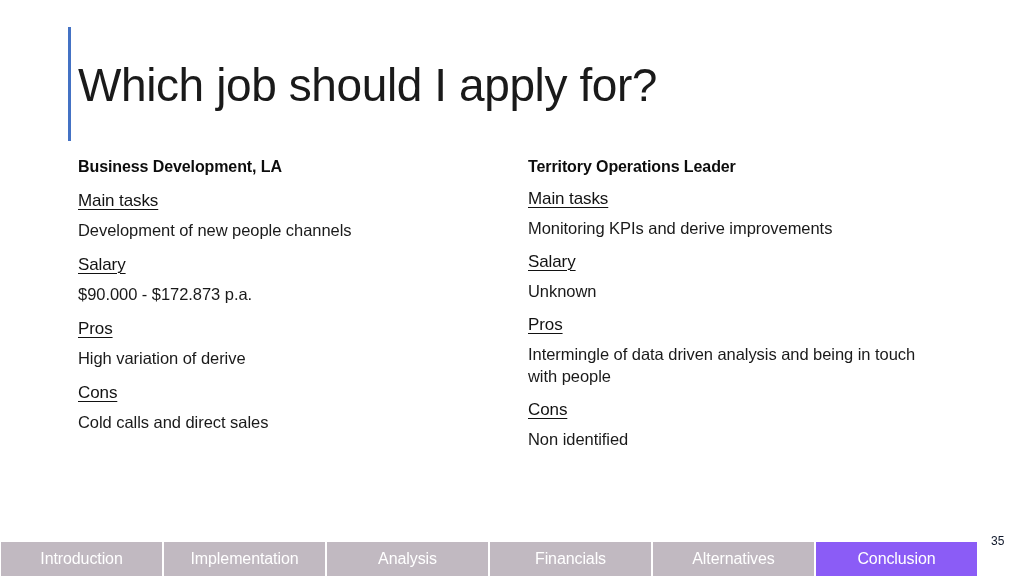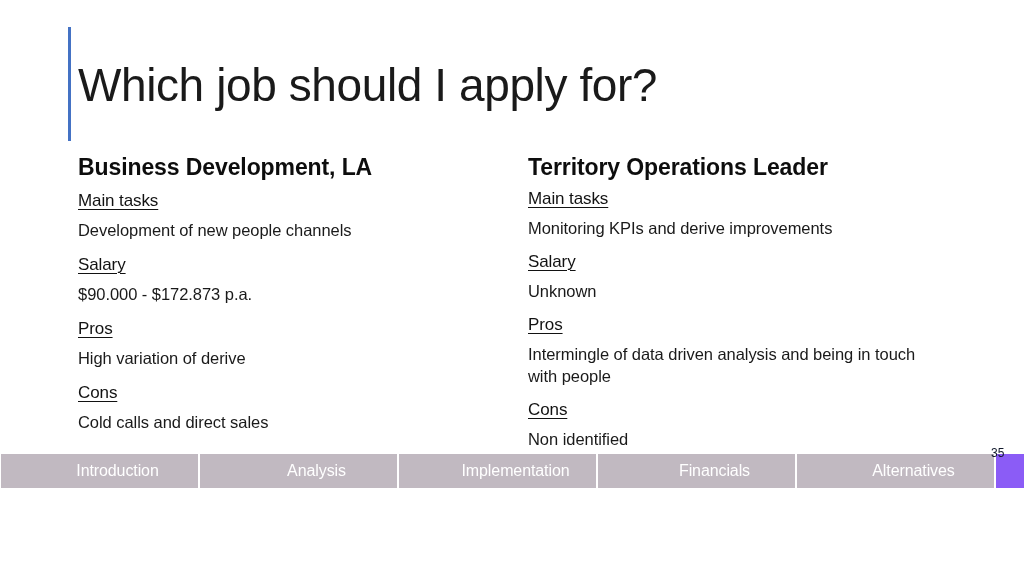--- a/index.html
+++ b/index.html
@@ -8,21 +8,21 @@
     padding: 0;
     background: #ffffff;
   }
   body {
     font-family: "Liberation Sans", sans-serif;
     -webkit-font-smoothing: antialiased;
   }
   #slide {
     position: relative;
     width: 1024px;
-    height: 488px;
+    height: 576px;
     background: #ffffff;
     overflow: hidden;
   }
 
   
   #title-block {
     position: absolute;
     left: 68px;
     top: 27px;
     height: 114px;
@@ -49,21 +49,21 @@
 
   
   .column {
     position: absolute;
     top: 155px;
   }
   #column-left  { left: 78px;  width: 420px; }
   #column-right { left: 528px; width: 418px; }
 
   .job-title {
-    font-size: 23px;
+    font-size: 16px;
     font-weight: bold;
     color: #0d0d0d;
     letter-spacing: -0.1px;
     margin: 0 0 7px 0;
     line-height: 24px;
     white-space: nowrap;
   }
   #column-right .job-title { margin-bottom: 5px; }
 
   .field {
@@ -107,21 +107,20 @@
     background: #c1b9c1;
     color: #ffffff;
     font-size: 16px;
     font-weight: 400;
     display: flex;
     align-items: center;
     justify-content: center;
     letter-spacing: -0.1px;
     line-height: 1;
     user-select: none;
-    padding-left: 36px;
   }
   .nav-tab:first-child { margin-left: 1px; }
   .nav-tab.active {
     background: #8b5cf6;
     color: #ffffff;
   }
   #page-number {
     position: absolute;
     left: 991px;
     bottom: 29px;
@@ -184,22 +183,22 @@
     </div>
 
     <div class="field">
       <span class="field-label">Cons</span>
       <div class="field-value">Non identified</div>
     </div>
   </div>
 
   <div id="bottom-nav">
     <div class="nav-tab">Introduction</div>
+    <div class="nav-tab">Implementation</div>
     <div class="nav-tab">Analysis</div>
-    <div class="nav-tab">Implementation</div>
     <div class="nav-tab">Financials</div>
     <div class="nav-tab">Alternatives</div>
     <div class="nav-tab active">Conclusion</div>
   </div>
 
   <div id="page-number">35</div>
 
 </div>
 
 </body></html>

